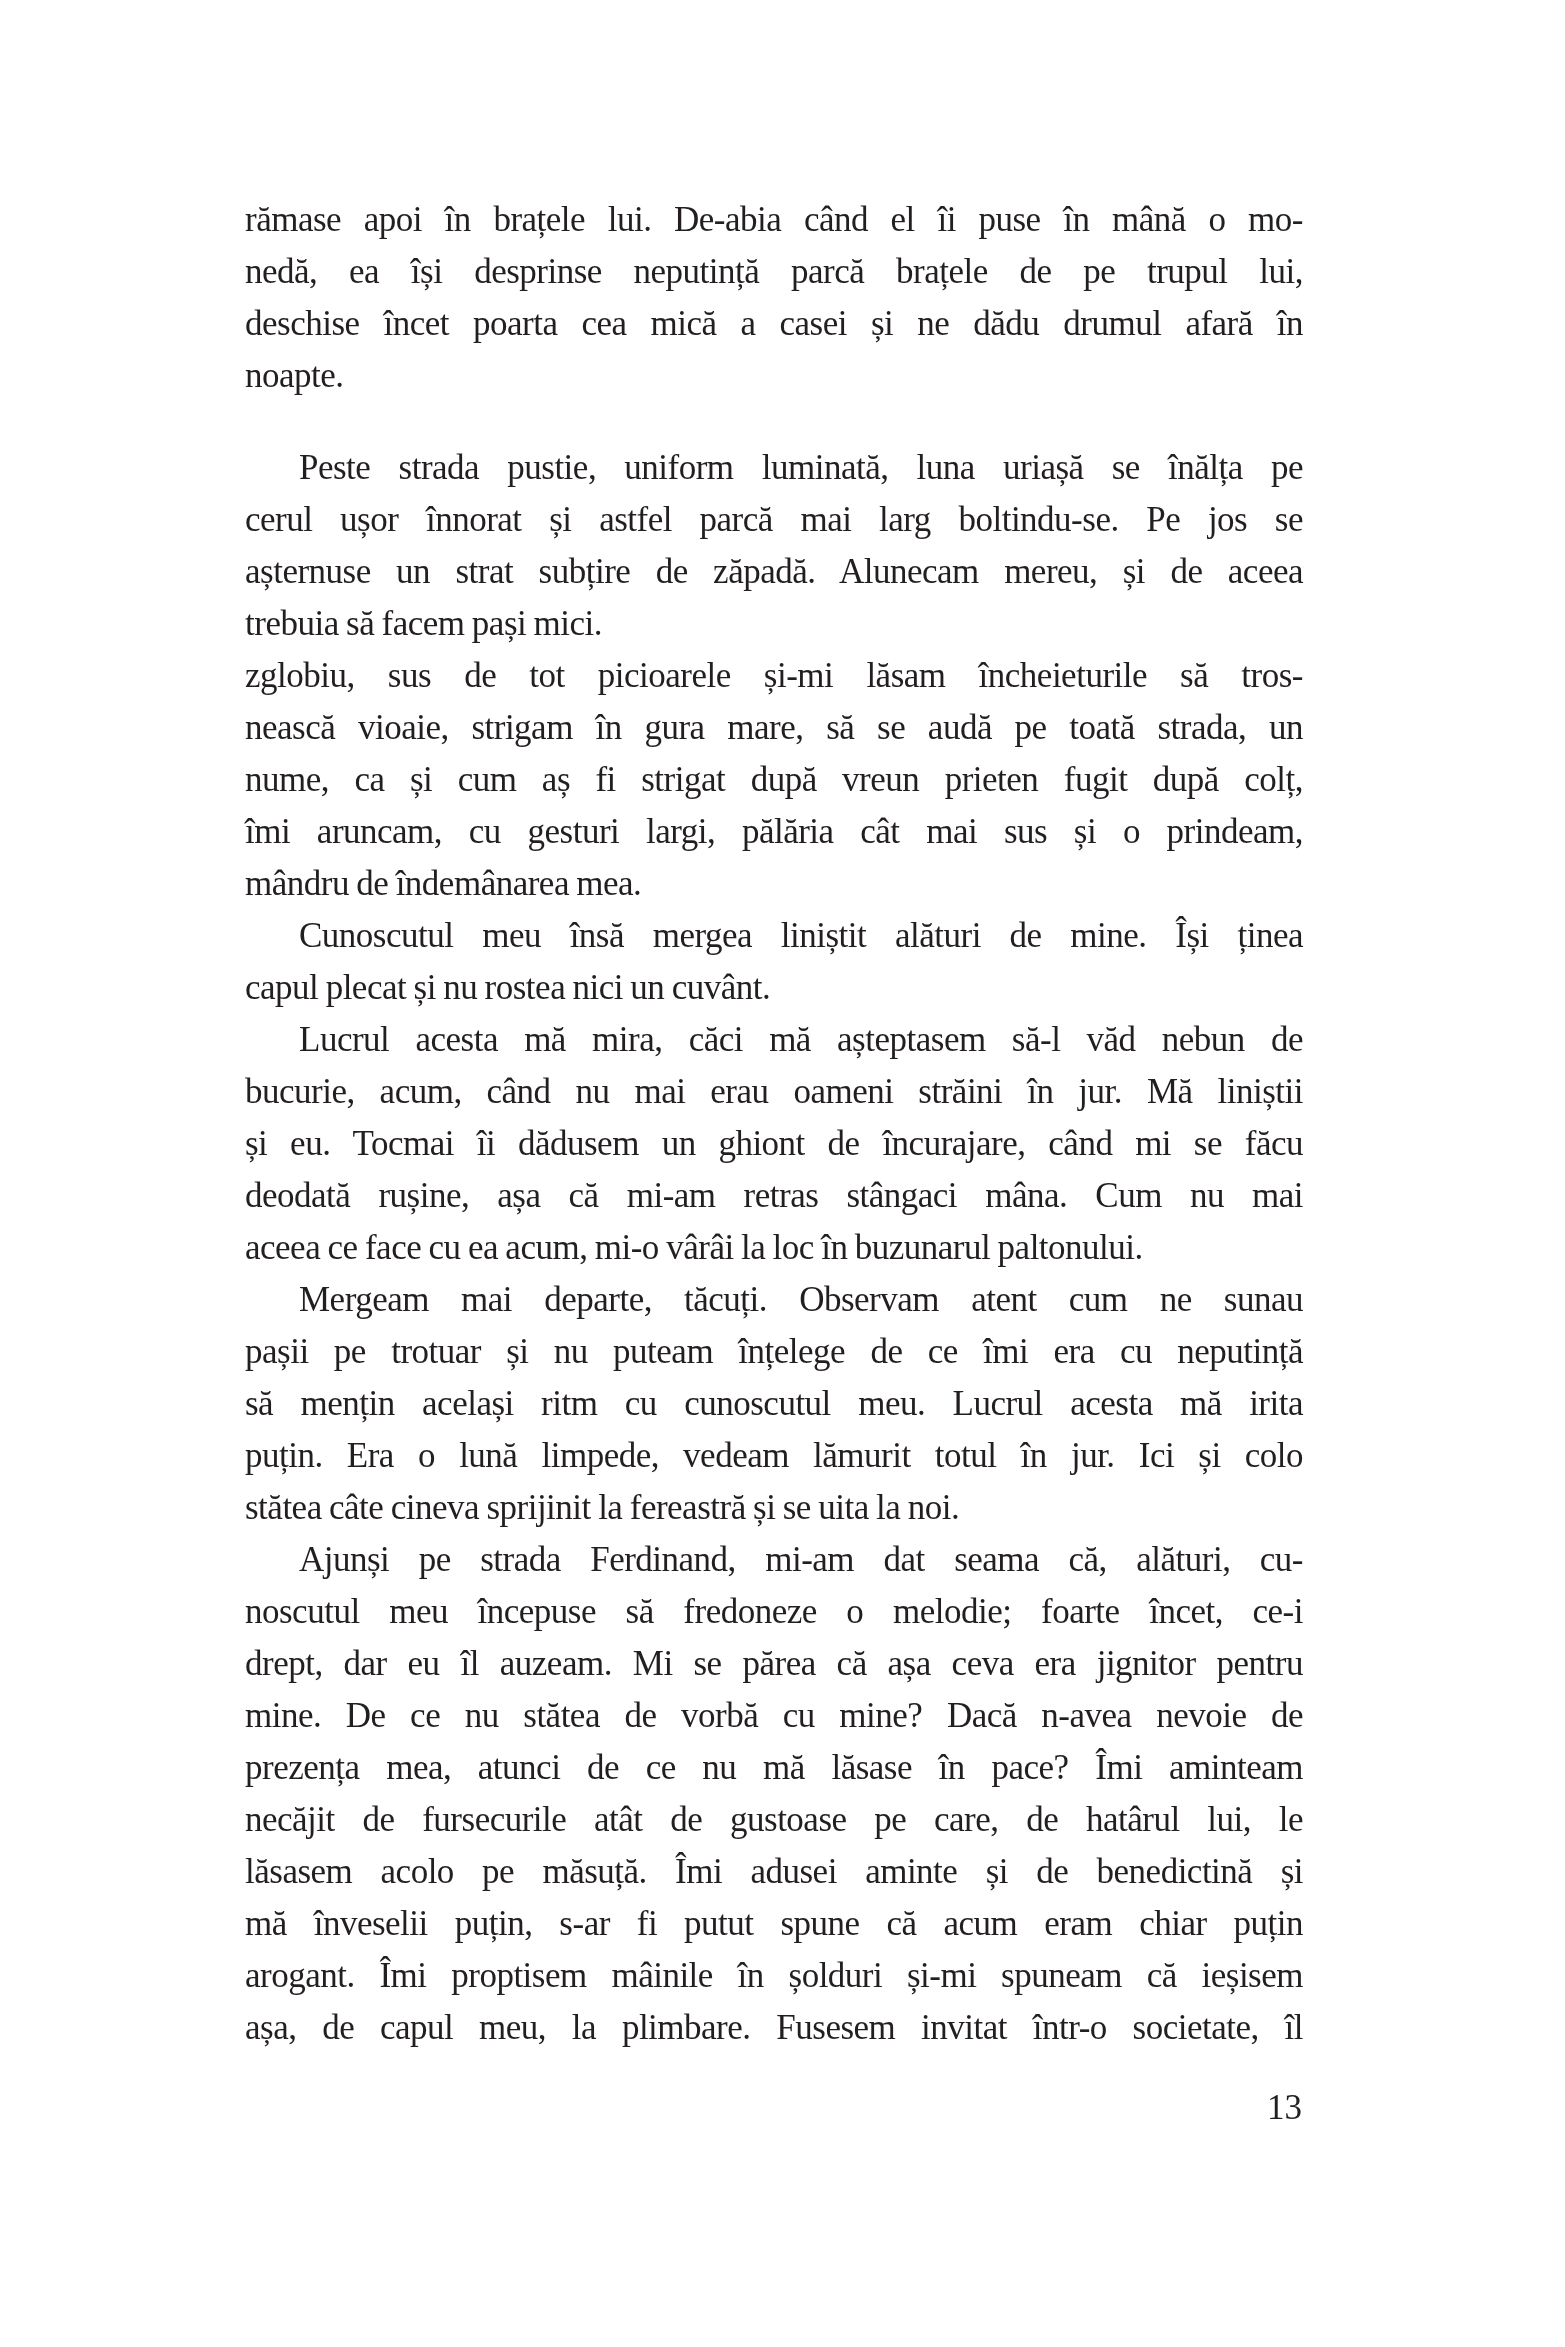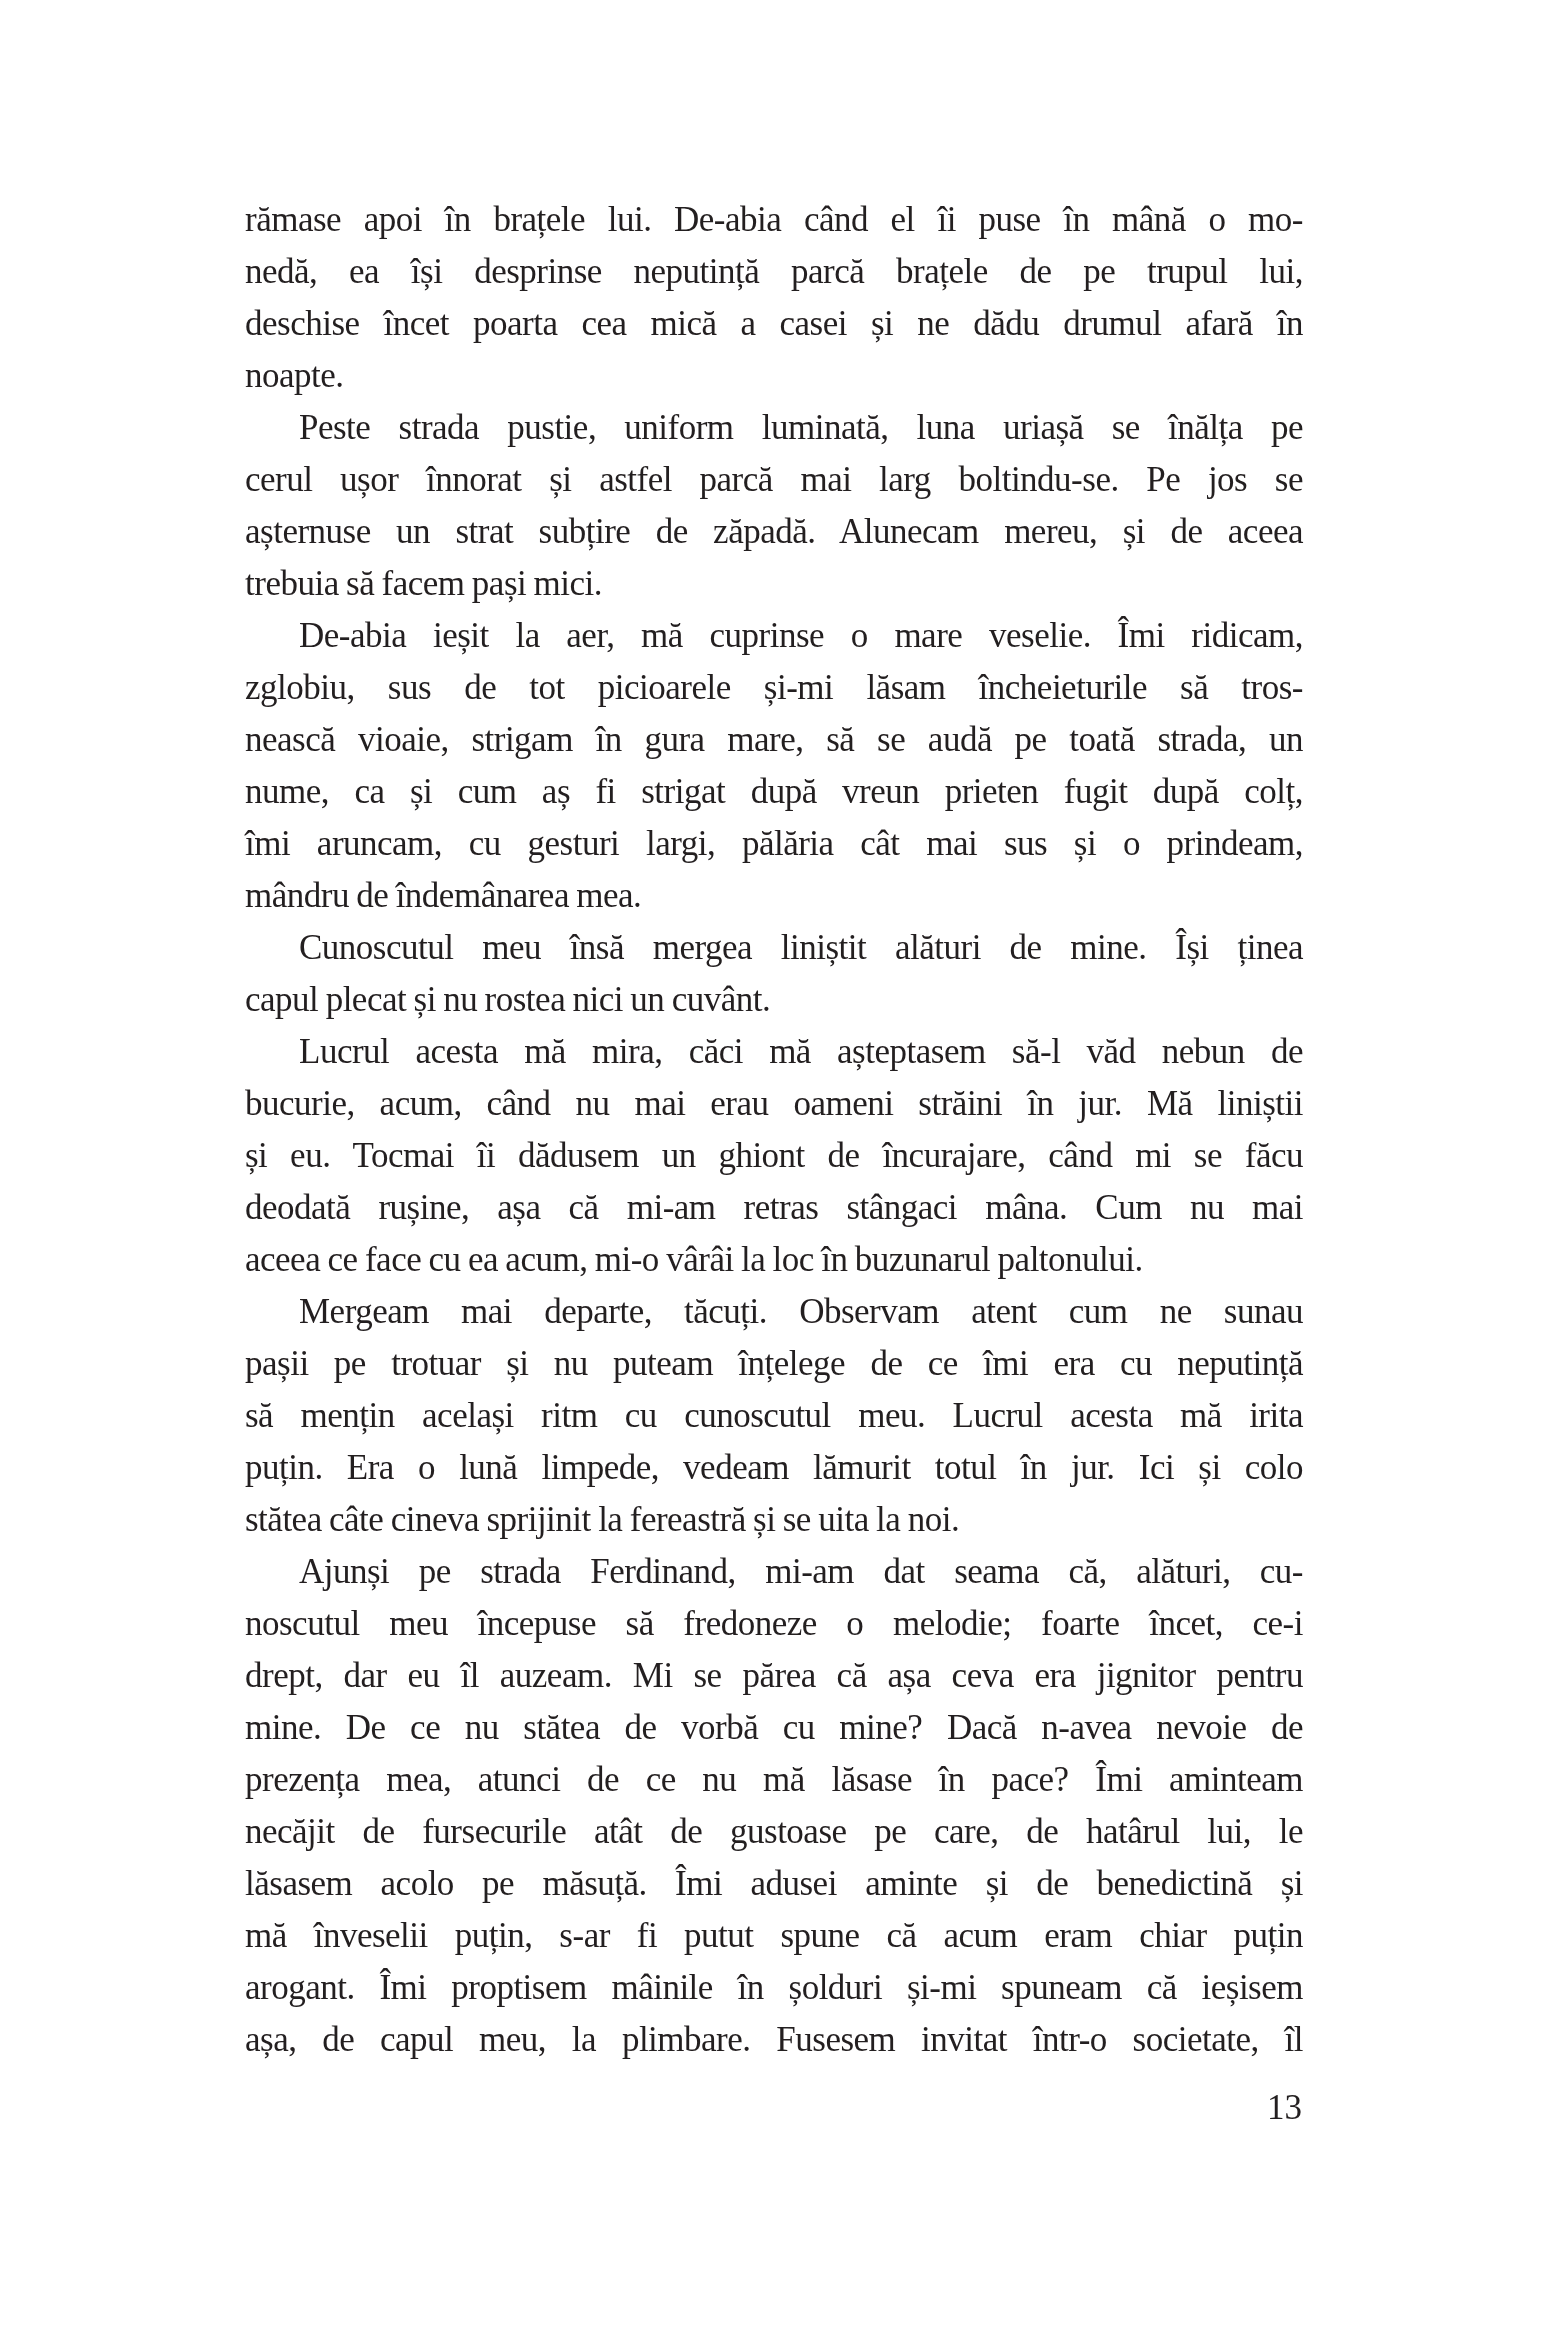--- a/index.html
+++ b/index.html
@@ -62,27 +62,26 @@
 
 <div class="page">
   <div class="text-block" id="text-block">
       <div class="para">
         <span class="line" style="display: block; width: auto; text-align-last: justify;">rămase apoi în brațele lui. De-abia când el îi puse în mână o mo-</span>
         <span class="line" style="display: block; width: auto; text-align-last: justify;">nedă, ea își desprinse neputință parcă brațele de pe trupul lui,</span>
         <span class="line" style="display: block; width: auto; text-align-last: justify;">deschise încet poarta cea mică a casei și ne dădu drumul afară în</span>
         <span class="line last" style="display: block; width: auto; text-align-last: auto;">noapte.</span>
       </div>
       <div class="para">
-        <span class="line indent" style="display: block; width: auto; text-align-last: justify;">Peste strada pustie, uniform luminată, luna uriașă se înălța pe</span>
+        <span class="line indent" style="display: block; width: auto; text-align-last: justify; margin-top: 40px;">Peste strada pustie, uniform luminată, luna uriașă se înălța pe</span>
         <span class="line" style="display: block; width: auto; text-align-last: justify;">cerul ușor înnorat și astfel parcă mai larg boltindu-se. Pe jos se</span>
         <span class="line" style="display: block; width: auto; text-align-last: justify;">așternuse un strat subțire de zăpadă. Alunecam mereu, și de aceea</span>
         <span class="line last" style="display: block; width: auto; text-align-last: auto;">trebuia să facem pași mici.</span>
       </div>
       <div class="para">
-        <span class="line indent" style="display: block; width: auto; text-align-last: justify;">De-abia ieșit la aer, mă cuprinse o mare veselie. Îmi ridicam,</span>
         <span class="line" style="display: block; width: auto; text-align-last: justify;">zglobiu, sus de tot picioarele și-mi lăsam încheieturile să tros-</span>
         <span class="line" style="display: block; width: auto; text-align-last: justify;">nească vioaie, strigam în gura mare, să se audă pe toată strada, un</span>
         <span class="line" style="display: block; width: auto; text-align-last: justify;">nume, ca și cum aș fi strigat după vreun prieten fugit după colț,</span>
         <span class="line" style="display: block; width: auto; text-align-last: justify;">îmi aruncam, cu gesturi largi, pălăria cât mai sus și o prindeam,</span>
         <span class="line last" style="display: block; width: auto; text-align-last: auto;">mândru de îndemânarea mea.</span>
       </div>
       <div class="para">
         <span class="line indent" style="display: block; width: auto; text-align-last: justify;">Cunoscutul meu însă mergea liniștit alături de mine. Își ținea</span>
         <span class="line last" style="display: block; width: auto; text-align-last: auto;">capul plecat și nu rostea nici un cuvânt.</span>
       </div>

